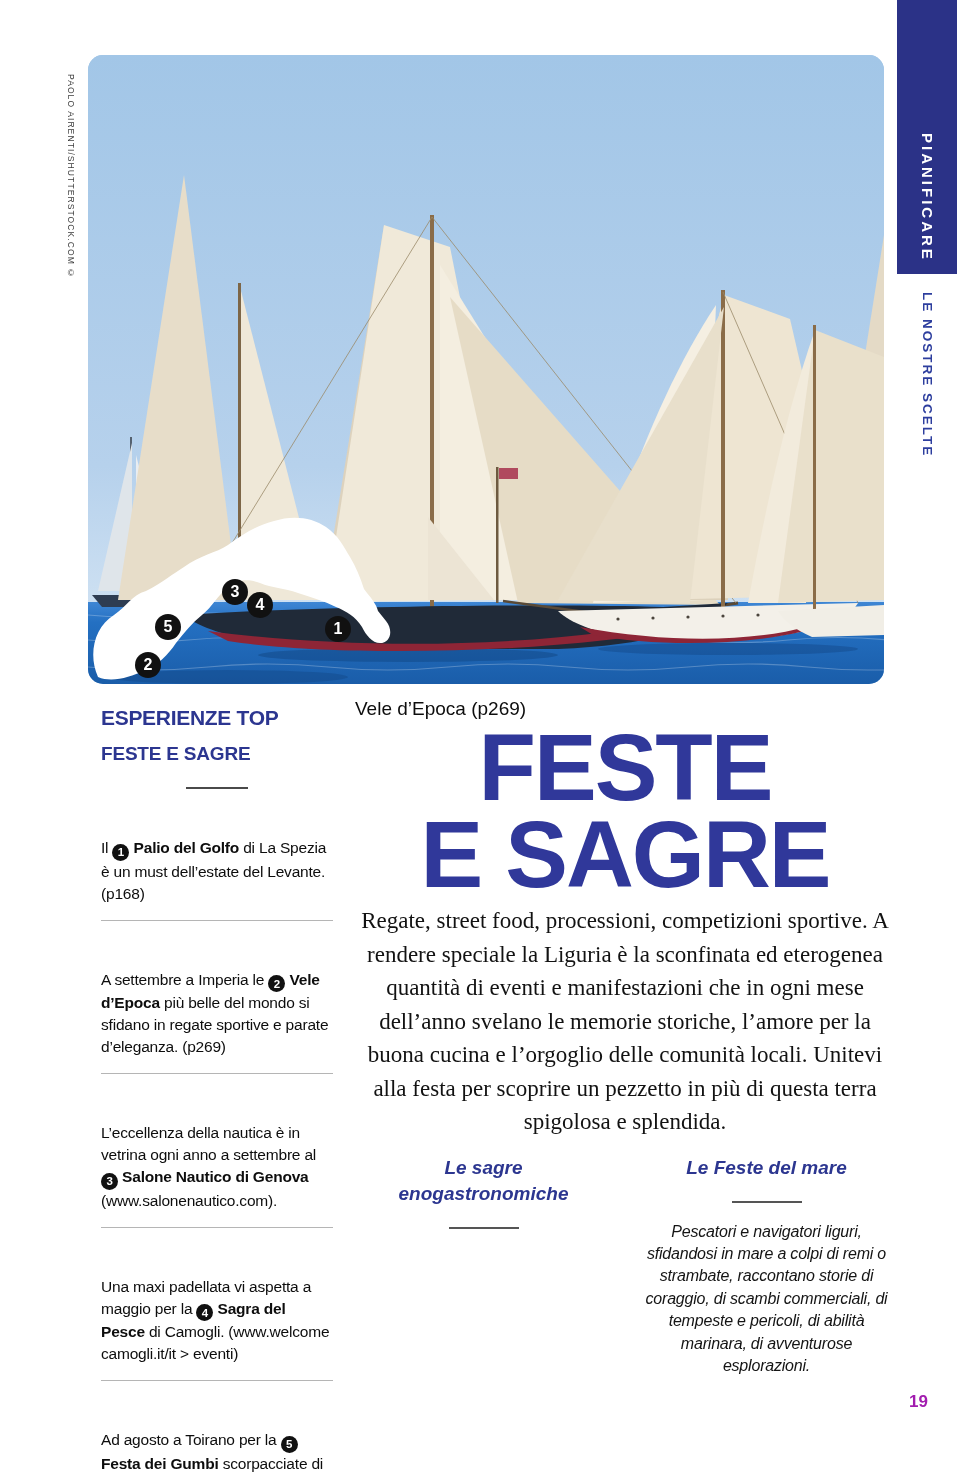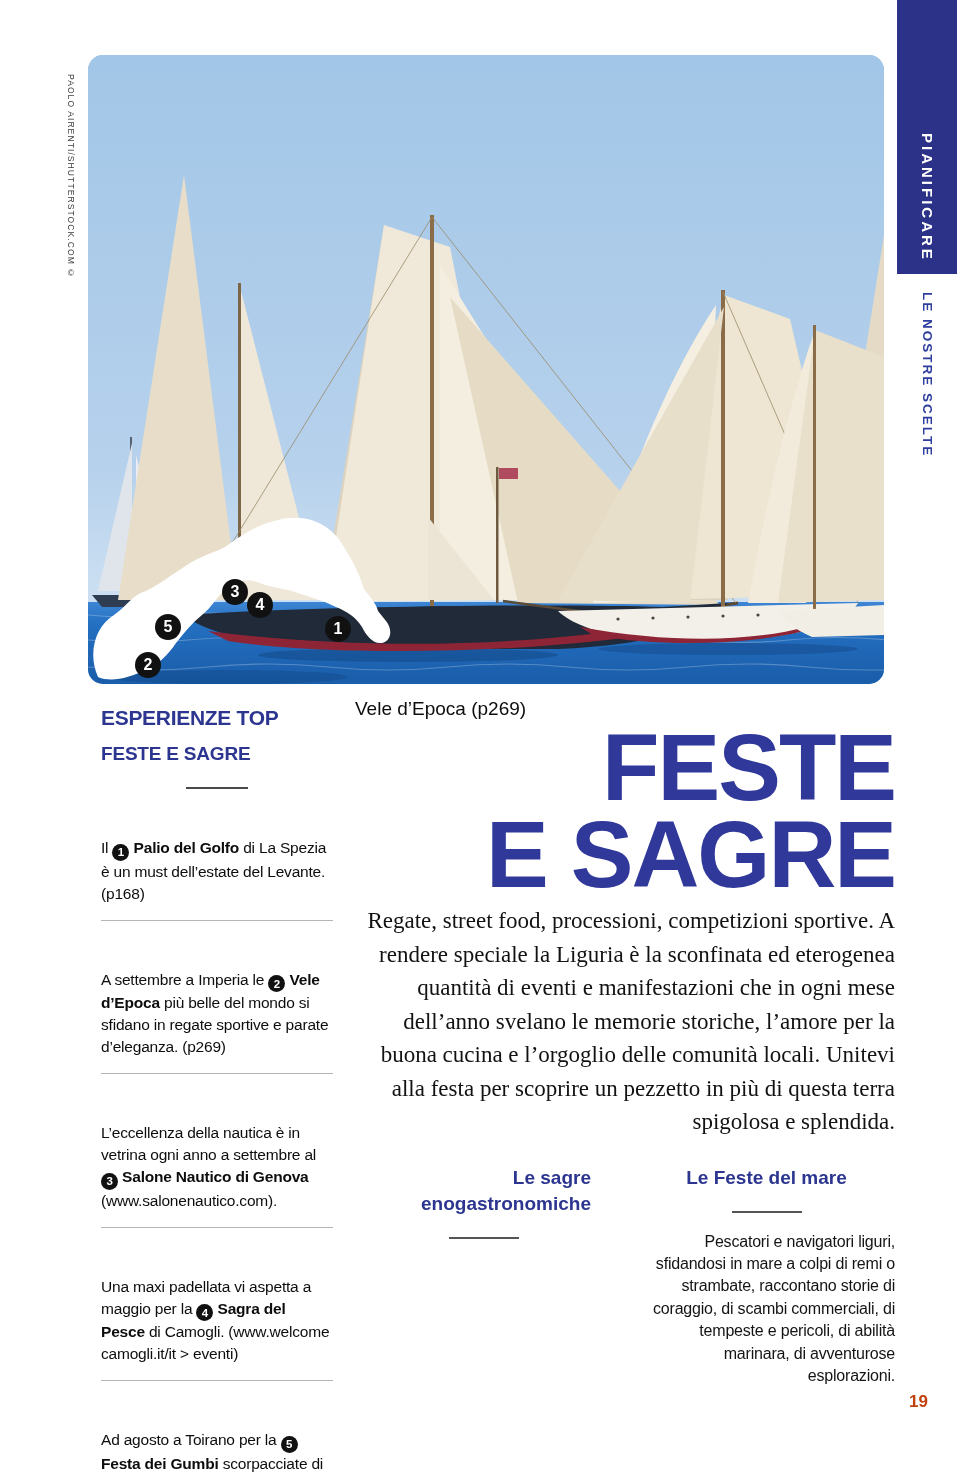--- a/index.html
+++ b/index.html
@@ -41,32 +41,32 @@
   .left-col h3 { color:var(--heading-blue,#2c3690); font-size:19px; letter-spacing:-0.2px; margin-top:13px; }
   .head-rule { width:62px; height:2px; background:#4a4a4a; border:0; margin:22px auto 18px; }
   .item { font-size:15.5px; line-height:22px; letter-spacing:-0.2px; color:#0d0d0d;margin-top:48px; }
   .item b { font-weight:bold; }
   .item-rule { width:100%; height:1px; background:#b5b5b5; border:0; margin:15px auto; }
   .badge { display:inline-flex; width:17px; height:17px; border-radius:50%; background:#111;
            color:#fff; font-size:11.5px; font-weight:bold; align-items:center;
            justify-content:center; vertical-align:-3px; }
 
   
-  .main-col { position:absolute; left:355px; top:724px; width:540px; text-align:right; }
+  .main-col { position:absolute; left:355px; top:724px; width:540px; text-align:center; }
   .main-title { color:var(--title-blue,#30389a); font-size:94px; line-height:87px;
                 font-weight:bold; letter-spacing:-2px; }
   .intro { font-family:"Liberation Serif", serif; font-size:23px; line-height:33.5px;
            color:#121212; margin-top:6px; }
-  .subcols { display:flex; gap:26px; margin-top:26px; }
+  .subcols { display:flex; gap:26px; margin-top:16px;font-style:italic; }
   .subcol { flex:1; display:flex; flex-direction:column; align-items:center; }
   .subcol h4 { color:var(--heading-blue,#28368e); font-size:19px; line-height:26px; max-width:215px; }
   .subcol .rule { width:70px; height:2px; background:#555; border:0; margin:20px auto 18px; }
   .subcol p { font-size:16px; line-height:22.4px; letter-spacing:-0.2px; color:#141414; }
 
-  .page-number { position:absolute; right:29px; top:1392px; font-weight:bold; font-size:17px; color:#c2410c; }
+  .page-number { position:absolute; right:29px; top:1392px; font-weight:bold; font-size:17px; color:#a21caf; }
 </style>
 </head>
 <body>
 
 <div class="page" style="--accent-navy: #2b3287; --title-blue: #30389a; --heading-blue: #2c3690; --subnav-blue: #2d3e9e;">
 
   <div class="credit">PAOLO AIRENTI/SHUTTERSTOCK.COM ©</div>
 
   <div class="photo">
     <svg width="796" height="629" viewBox="0 0 796 629" preserveAspectRatio="none">

